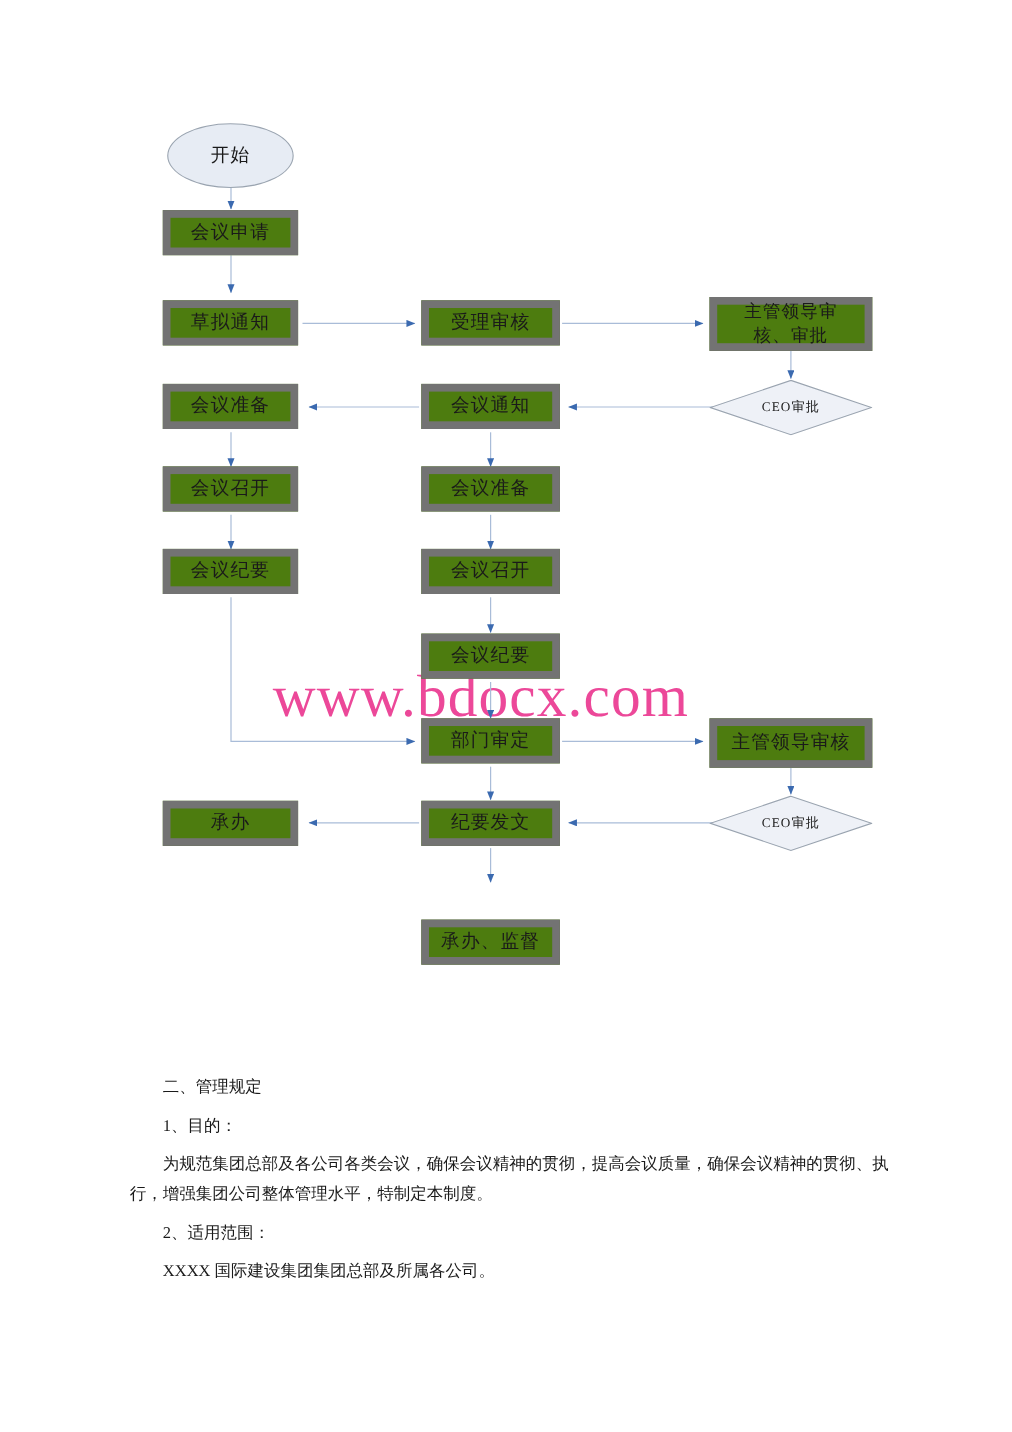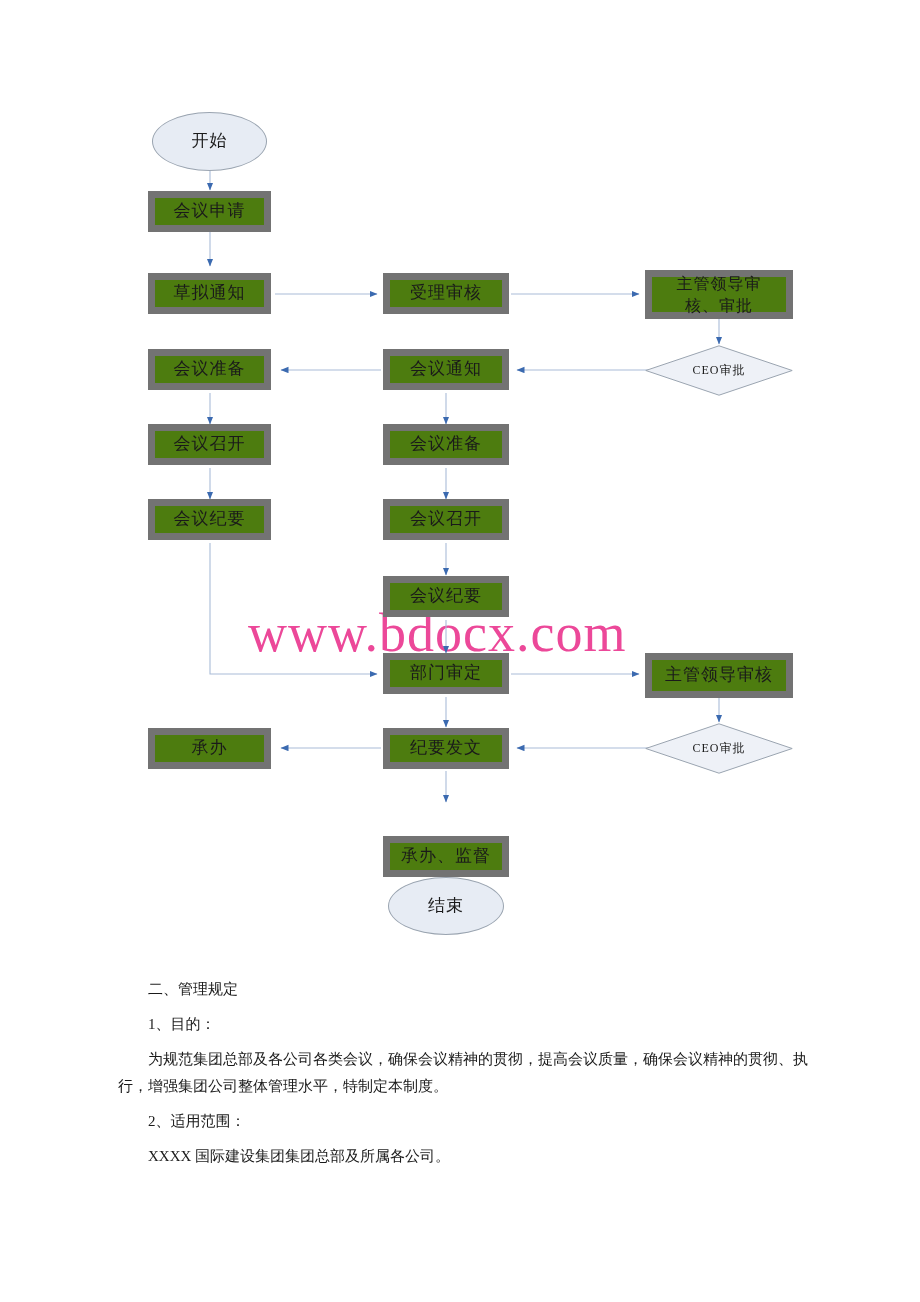--- a/index.html
+++ b/index.html
@@ -230,23 +230,20 @@
     </div>
 
     <div class="node" style="left:383px; top:728px; width:126px; height:41px;">
       <span>纪要发文</span>
     </div>
 
     <div class="node" style="left:383px; top:796px; width:126px; height:41px;margin-top:40px;">
       <span>承办、监督</span>
     </div>
 
-    <div class="node ellipse" style="left:388px; top:877px; width:116px; height:58px;">
-      <span>结束</span>
-    </div>
 
     <div class="node two-line" style="left:645px; top:270px; width:148px; height:49px; flex-direction:column;">
       <span>主管领导审</span>
       <span>核、审批</span>
     </div>
 
     <div class="node diamond" style="left:645px; top:345px; width:148px; height:51px;">
       <svg class="dshape" viewBox="0 0 148 51" preserveAspectRatio="none">
         <polygon points="74,0.8 147.2,25.5 74,50.2 0.8,25.5" fill="#eef1f7" stroke="#9aa4b0" stroke-width="1"></polygon>
       </svg>

